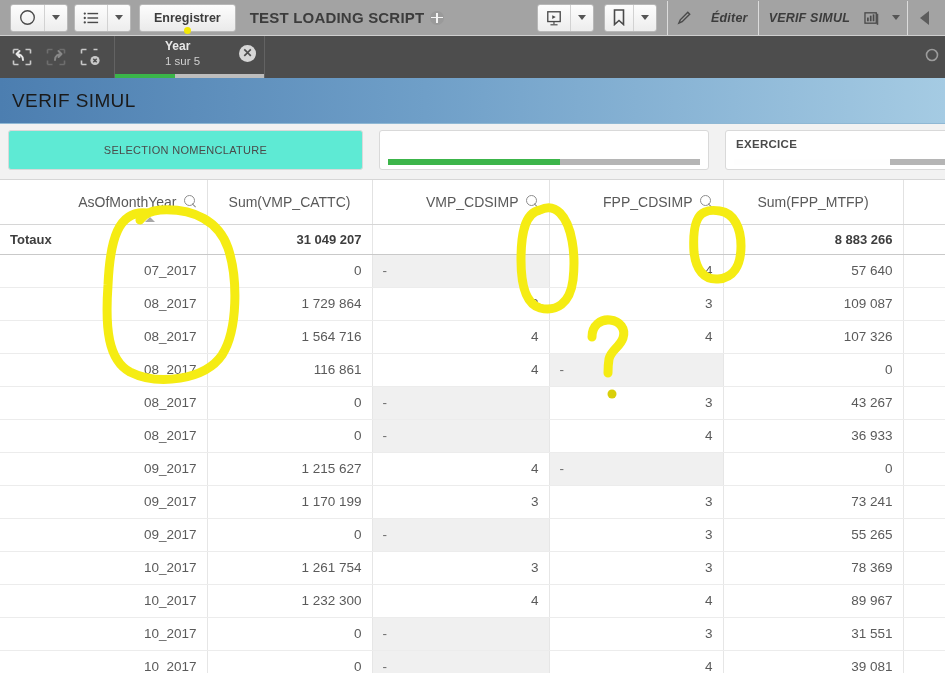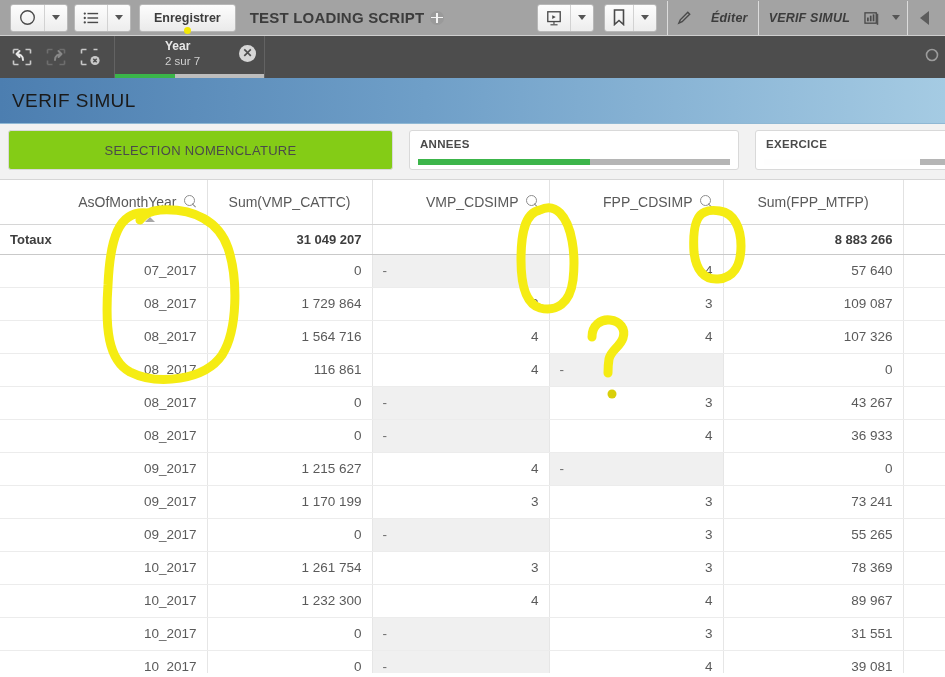--- a/index.html
+++ b/index.html
@@ -155,26 +155,26 @@
   .filter-row {
     height: 55px;
     background: #f2f2f2;
     display: flex;
     align-items: center;
     padding: 0 0 0 0;
     gap: 0;
   }
   .filter-cell { padding: 6px 8px; height: 55px; }
   .btn-object {
-    width: 385px; height: 40px;
-    background: #84cc16;
+    width: 355px; height: 40px;
+    background: #5eead4;
     border: 1px solid #d9d9d9;
     border-radius: 3px;
     display: flex; align-items: center; justify-content: center;
-    font-size: 13px; color: #4a4a4a;
+    font-size: 11px; color: #4a4a4a;
     letter-spacing: .3px;
     cursor: pointer;
   }
   .listbox {
     width: 330px; height: 40px;
     background: #fff;
     border: 1px solid #d9d9d9;
     border-radius: 3px;
     position: relative;
     cursor: pointer;
@@ -396,21 +396,21 @@
         <path d="M1.5 1.5 h5 M13.5 1.5 h4 M1.5 16.5 h5 M1.5 16.5 v-4 M1.5 5.5 v-4" stroke="#c9c9c9" stroke-width="1.6" fill="none" stroke-dasharray="5 6"></path>
         <circle cx="15" cy="12.5" r="4.6" fill="#c9c9c9"></circle>
         <path d="M13.3 10.8 l3.4 3.4 M16.7 10.8 l-3.4 3.4" stroke="#4d4d4d" stroke-width="1.5"></path>
       </svg>
     </span>
   </div>
 
   <div class="sel-chip">
     <div class="sel-chip-txt">
       <div class="sel-chip-title">Year</div>
-      <div class="sel-chip-sub">2 sur 7</div>
+      <div class="sel-chip-sub">1 sur 5</div>
     </div>
     <div class="chip-x">✕</div>
     <div class="sel-bars">
       <div class="sel-bar-green" style="width:40%"></div>
       <div class="sel-bar-grey" style="width:60%"></div>
     </div>
   </div>
 
   <div class="selbar-spacer"></div>
 
@@ -429,21 +429,20 @@
 
 <div class="filter-row">
   <div class="filter-cell">
     <div class="btn-object">
       <span>SELECTION NOMENCLATURE</span>
     </div>
   </div>
 
   <div class="filter-cell">
     <div class="listbox">
-      <div class="listbox-label">ANNEES</div>
       <div class="listbox-bar">
         <div class="fill-green" style="width:55%"></div>
         <div class="fill-grey" style="width:45%"></div>
       </div>
     </div>
   </div>
 
   <div class="filter-cell">
     <div class="listbox">
       <div class="listbox-label">EXERCICE</div>

